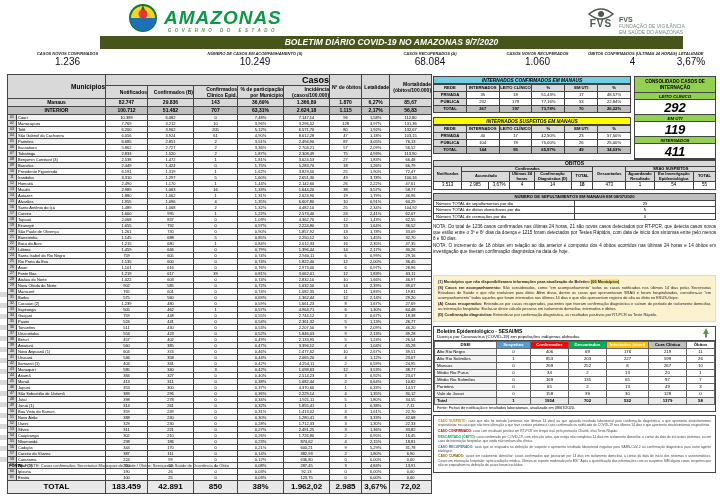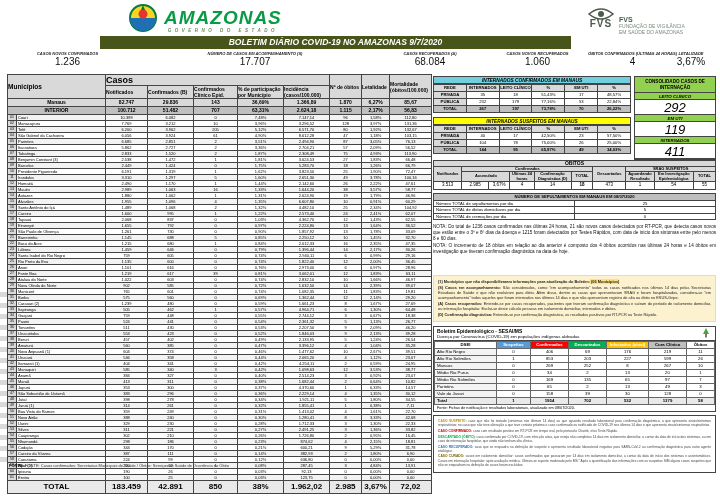--- a/index.html
+++ b/index.html
@@ -12,34 +12,34 @@
   .crest { width:30px; height:30px; margin-right:6px; }
   .gov-txt .gov-title { font-size:19px; font-weight:bold; color:#089b44; letter-spacing:1px; line-height:20px; }
   .gov-txt .gov-sub { font-size:4.5px; font-weight:bold; color:#6c8a52; letter-spacing:3.5px; text-align:center; }
   .fvs-logo { position:absolute; left:588px; top:8px; display:flex; align-items:flex-start; }
   .fvs-mark { text-align:center; margin-right:5px; }
   .fvs-eye { display:block; }
   .fvs-abbr { font-size:10px; font-weight:bold; color:#4a5a4e; letter-spacing:1px; line-height:8px; }
   .fvs-name { font-size:5px; color:#7a8a7e; line-height:6px; padding-top:9px; }
   .fvs-name .fvs-bold { font-weight:bold; color:#4a5a4e; font-size:7px; }
 
-  .titlebar { position:absolute; left:100px; top:36px; width:471px; height:13px; background:#47551b;
+  .titlebar { position:absolute; left:100px; top:36px; width:583px; height:13px; background:#47551b;
               color:#fff; font-weight:bold; font-style:italic; font-size:8.5px; text-align:center; line-height:13px; }
 
   
   .stats { position:absolute; top:51px; left:0; width:720px; height:22px; }
   .stat { position:absolute; text-align:center; }
   .stat .lbl { font-size:4px; font-weight:bold; font-style:italic; color:#222; text-transform:uppercase; }
   .stat .val { font-size:10px; font-weight:normal; color:#111; line-height:11px; }
 
   
   table { border-collapse:collapse; table-layout:fixed; }
   .main-tbl { position:absolute; left:7px; top:74px; width:424px; }
   .main-tbl th, .main-tbl td { border:1px solid #444; overflow:hidden; white-space:nowrap; }
-  .main-tbl thead th { background:#d9d9d9; font-size:5px; line-height:6px; white-space:normal; text-align:left; }
+  .main-tbl thead th { background:#d9d9d9; font-size:5px; line-height:6px; white-space:normal; text-align:right; }
   .main-tbl th.h-casos { font-size:9px; line-height:10px; }
   .main-tbl th.h-mun { font-size:6.5px; }
   .row-manaus td, .row-interior td { font-size:5px; font-weight:bold; text-align:center; height:7px; line-height:7px; background:#d9d9d9; }
   .row-interior td { background:#bfbfbf; }
   .row-muni td { font-size:4px; height:5.5px; line-height:5px; text-align:center; padding:0 1px; }
   .row-muni td.c-num { background:#d9d9d9; font-size:3.5px; }
   .row-muni td.c-name { text-align:left; }
   .row-muni:nth-child(odd) td:not(.c-num) { background:#f3f3f3; }
   .row-total td { font-size:8px; font-weight:bold; text-align:center; height:12px; line-height:12px; background:#e9e9e9; }
   .fonte-line { position:absolute; left:9px; top:463px; font-size:4px; color:#333; }
@@ -58,21 +58,21 @@
   .t-yellow { background:#ffff00; }
   .int-tbl { width:100%; }
   .int-tbl th, .int-tbl td { border:1px solid #444; font-size:4.2px; text-align:center; height:7px; line-height:6px; overflow:hidden; }
   .int-tbl th { background:#d9d9d9; font-weight:bold; }
   .int-tbl td.rede { background:#d9d9d9; font-weight:bold; }
   .int-tbl tr.tot td { background:#bfbfbf; font-weight:bold; }
 
   .consol { width:82px; margin-left:3px; border:1px solid #444; }
   .consol-title { background:#92d050; font-size:4.6px; font-weight:bold; text-align:center; line-height:5.5px; padding:2px 0; border-bottom:1px solid #444; }
   .consol-lbl { background:#92d050; font-size:4.4px; font-weight:bold; font-style:italic; text-align:center; height:7px; line-height:7px; border-bottom:1px solid #444; }
-  .consol-val { font-size:13px; font-weight:normal; font-style:italic; text-align:center; height:15px; line-height:15px; border-bottom:1px solid #444; }
+  .consol-val { font-size:13px; font-weight:bold; font-style:italic; text-align:center; height:15px; line-height:15px; border-bottom:1px solid #444; }
   .consol > div:last-child { border-bottom:none; }
 
   .ob-tbl { width:100%; margin-bottom:3px; }
   .ob-tbl th, .ob-tbl td { border:1px solid #444; font-size:4px; line-height:4.5px; text-align:center; white-space:normal; overflow:hidden; }
   .ob-tbl th { background:#d9d9d9; }
   .ob-tbl .ob-main { font-size:5px; font-weight:bold; }
   .ob-tbl td { height:8px; font-size:4.5px; }
   .ob-tbl td.bold { font-weight:bold; }
 
   .sep-tbl { width:100%; margin-bottom:4px; }
@@ -139,21 +139,21 @@
 
   <div class="titlebar">BOLETIM DIÁRIO COVID-19 NO AMAZONAS 9/7/2020</div>
 
   <div class="stats">
     <div class="stat" style="left:0;width:135px">
         <div class="lbl">CASOS NOVOS CONFIRMADOS</div>
         <div class="val">1.236</div>
       </div>
     <div class="stat" style="left:160px;width:190px">
         <div class="lbl">NÚMERO DE CASOS EM ACOMPANHAMENTO (S)</div>
-        <div class="val">17.707</div>
+        <div class="val">10.249</div>
       </div>
     <div class="stat" style="left:365px;width:130px">
         <div class="lbl">CASOS RECUPERADOS (A)</div>
         <div class="val">68.084</div>
       </div>
     <div class="stat" style="left:480px;width:115px">
         <div class="lbl">CASOS NOVOS RECUPERADOS</div>
         <div class="val">1.060</div>
       </div>
     <div class="stat" style="left:575px;width:115px">

